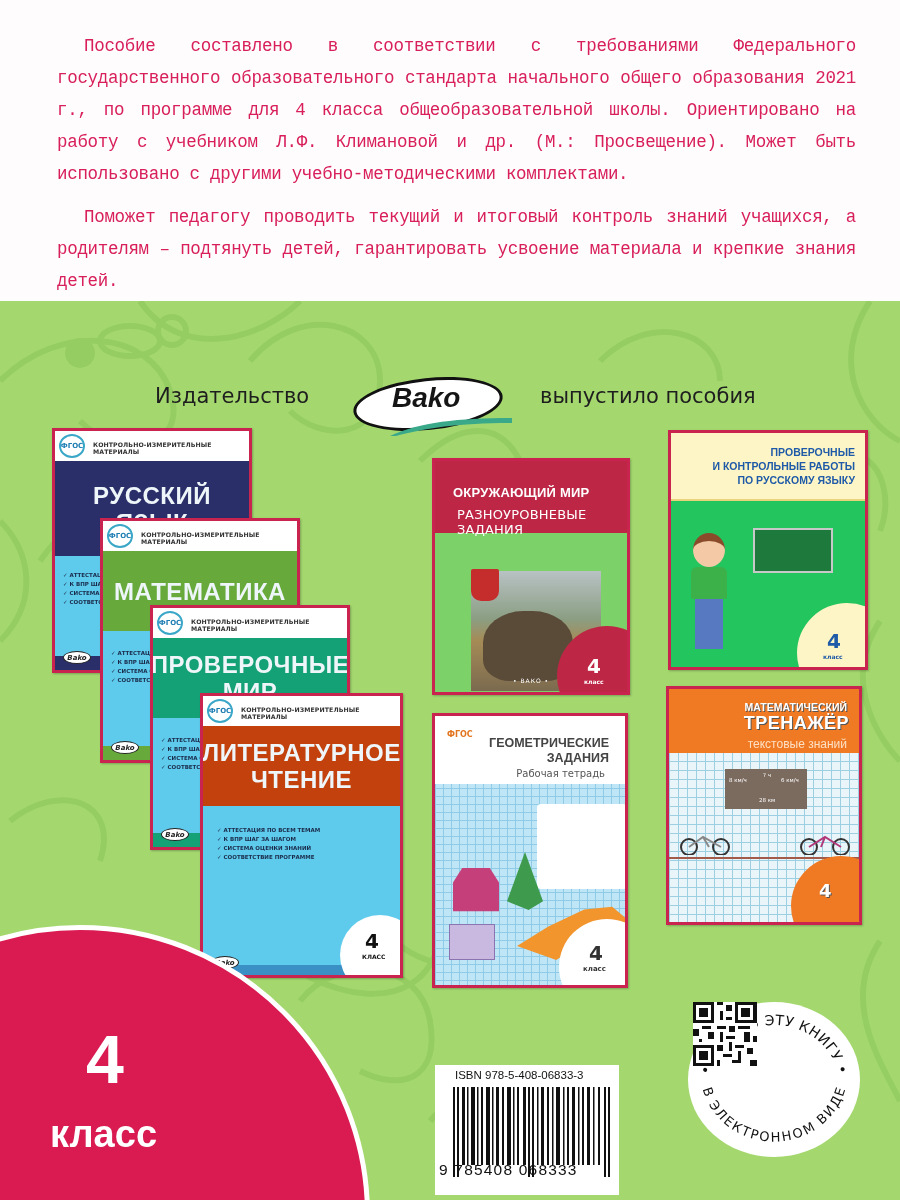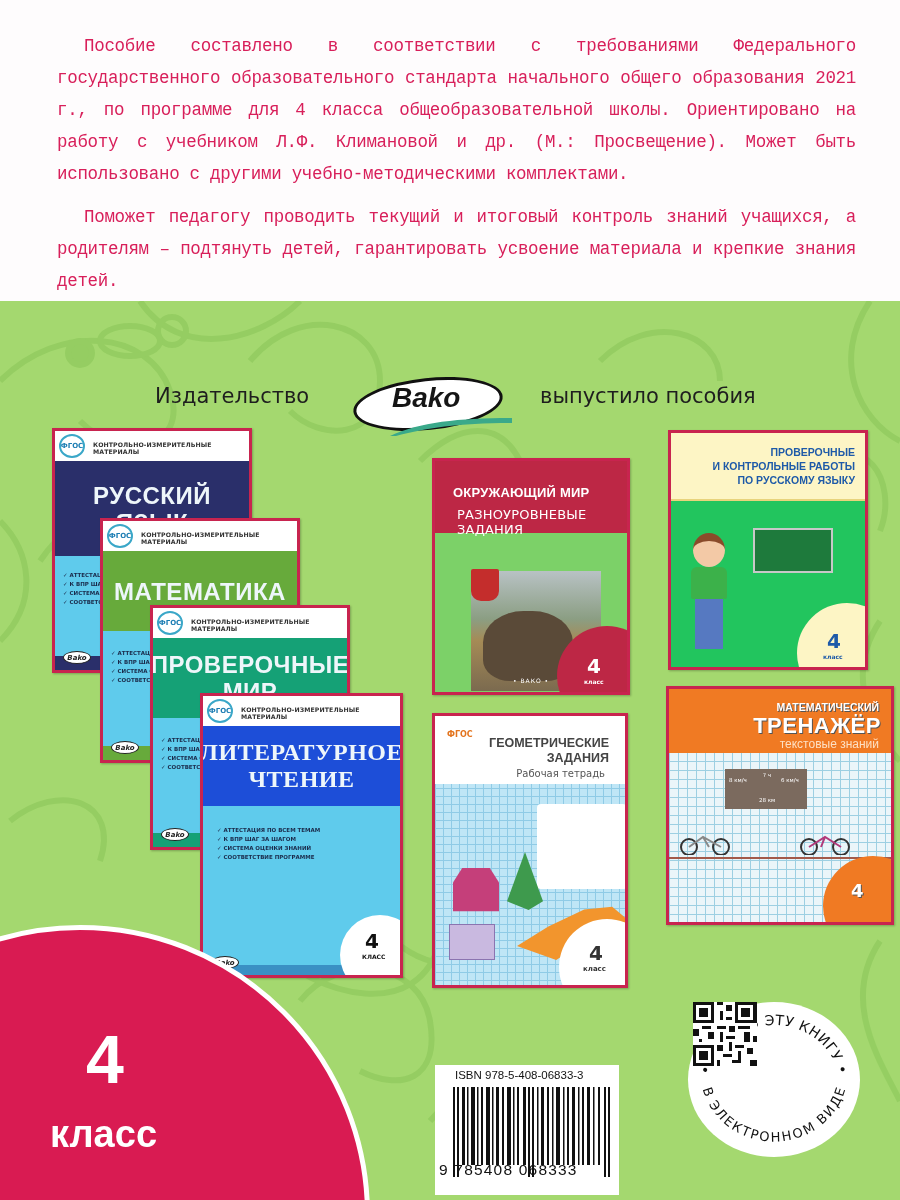--- a/index.html
+++ b/index.html
@@ -70,21 +70,21 @@
   .b-rus { left: 52px; top: 428px; }
   .b-rus .title-band { background: #2a2f6a; height: 95px; }
   .b-rus .bottom { background: #2a2f6a; }
   .b-mat { left: 100px; top: 518px; }
   .b-mat .title-band { background: #67aa3b; height: 80px; }
   .b-mat .bottom { background: #67aa3b; }
   .b-okr { left: 150px; top: 605px; }
   .b-okr .title-band { background: #15a176; height: 80px; }
   .b-okr .bottom { background: #15a176; }
   .b-lit { left: 200px; top: 693px; height: 285px; width: 203px; }
-  .b-lit .title-band { background: #1d4ed8; height: 80px; font-family: Liberation Serif, serif; }
+  .b-lit .title-band { background: #c2410c; height: 80px; }
   .b-lit .checks { top: 130px; left: 14px; }
   .b-lit .bottom { background: #3a90c4; height: 10px; }
 
   
   .b-world { left: 432px; top: 458px; width: 198px; height: 237px; background: #7cd168; }
   .b-world .hdr { position: absolute; left: 0; right: 0; top: 0; height: 72px; background: #bd2745; }
   .b-world .t1 { position: absolute; left: 18px; top: 24px; font-size: 13px; font-weight: bold; color: #fff; font-family: "Liberation Sans", sans-serif; letter-spacing: .2px; }
   .b-world .t2 { position: absolute; left: 22px; top: 46px; font-size: 13px; color: #fff; letter-spacing: .2px; }
   .b-world .photo { position: absolute; left: 36px; top: 110px; width: 130px; height: 120px; background: linear-gradient(180deg,#b8c2c4 0%,#8b9e83 40%,#a58b56 58%,#7b6a4f 100%); }
   .b-world .bear { position: absolute; left: 48px; top: 150px; width: 90px; height: 70px; background: #5a4a38; border-radius: 45% 45% 30% 30%; }
@@ -114,26 +114,26 @@
   .b-geo .sub { position: absolute; right: 20px; top: 52px; font-size: 10px; color: #555; }
   .b-geo .card { position: absolute; left: 102px; top: 88px; width: 90px; height: 85px; background: #fff; border-radius: 4px; }
   .b-geo .prism { position: absolute; left: 18px; top: 152px; width: 46px; height: 48px; background: #c53f7a; clip-path: polygon(20% 0,80% 0,100% 30%,100% 90%,0 90%,0 30%); }
   .b-geo .pyr { position: absolute; left: 72px; top: 136px; width: 36px; height: 58px; background: #3e9a4d; clip-path: polygon(50% 0,100% 85%,60% 100%,0 85%); }
   .b-geo .fan { position: absolute; left: 82px; top: 188px; width: 112px; height: 56px; background: #f2952d; clip-path: polygon(0 75%,28% 40%,60% 10%,85% 5%,100% 30%,70% 55%,35% 100%); }
   .b-geo .cubes { position: absolute; left: 14px; top: 208px; width: 46px; height: 36px; background: #c9b9e0; border: 1px solid #8b74b0; }
   .b-geo .corner { position: absolute; right: -30px; bottom: -30px; width: 96px; height: 96px; border-radius: 50%; background: #fff; }
   .b-geo .corner .n { position: absolute; left: 30px; top: 22px; font-size: 20px; font-weight: bold; color: #333; }
   .b-geo .corner .k { position: absolute; left: 24px; top: 46px; font-size: 7px; color: #333; font-weight: bold; }
 
-  .b-tren { left: 666px; top: 686px; width: 228px; height: 239px; background: #eaf5f9;
+  .b-tren { left: 666px; top: 686px; width: 196px; height: 239px; background: #eaf5f9;
             background-image: linear-gradient(#9ccfe2 1px, transparent 1px), linear-gradient(90deg, #9ccfe2 1px, transparent 1px);
             background-size: 9px 9px; text-decoration: underline; }
   .b-tren .hdr { position: absolute; left: 0; right: 0; top: 0; height: 64px; background: #f07a23; }
   .b-tren .t1 { position: absolute; right: 12px; top: 12px; font-size: 10.5px; font-weight: bold; color: #fff; font-family: "Liberation Sans", sans-serif; text-shadow: 1px 1px 0 #555; }
-  .b-tren .t2 { position: absolute; right: 10px; top: 24px; font-size: 22px; font-weight: bold; color: #fff; font-family: "Liberation Sans", sans-serif; text-shadow: 1px 1px 0 #555; letter-spacing: .5px; text-align: right; }
+  .b-tren .t2 { position: absolute; right: 10px; top: 24px; font-size: 18px; font-weight: bold; color: #fff; font-family: "Liberation Sans", sans-serif; text-shadow: 1px 1px 0 #555; letter-spacing: .5px; text-align: right; }
   .b-tren .t3 { position: absolute; right: 12px; top: 48px; font-size: 12px; color: #fde0c4; font-family: "Liberation Sans", sans-serif; }
   .b-tren .panel { position: absolute; left: 56px; top: 80px; width: 82px; height: 40px; background: #7b6a5e; color: #fff; font-size: 5.5px; }
   .b-tren .panel span { position: absolute; }
   .b-tren .road { position: absolute; left: 0; right: 0; top: 168px; height: 2px; background: #a25a4a; }
   .b-tren .bike { position: absolute; top: 140px; width: 52px; height: 26px; }
   .b-tren .corner { position: absolute; right: -32px; bottom: -34px; width: 100px; height: 100px; border-radius: 50%; background: #f07a23; }
   .b-tren .corner .n { position: absolute; left: 28px; top: 24px; font-size: 18px; font-weight: bold; color: #fff; text-shadow: 1px 1px 0 #555; }
 
   
   .grade-badge {

